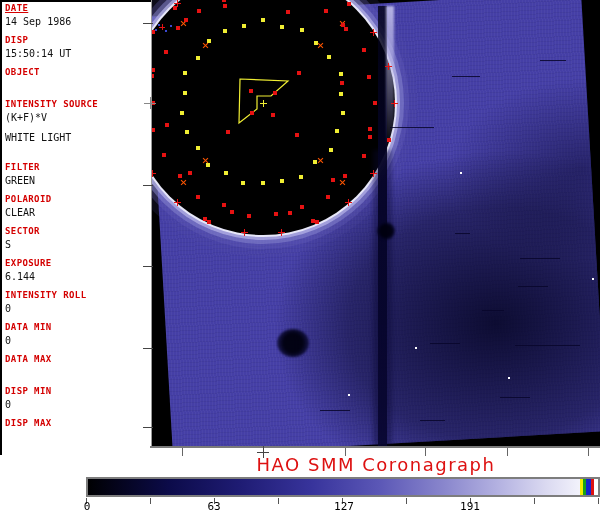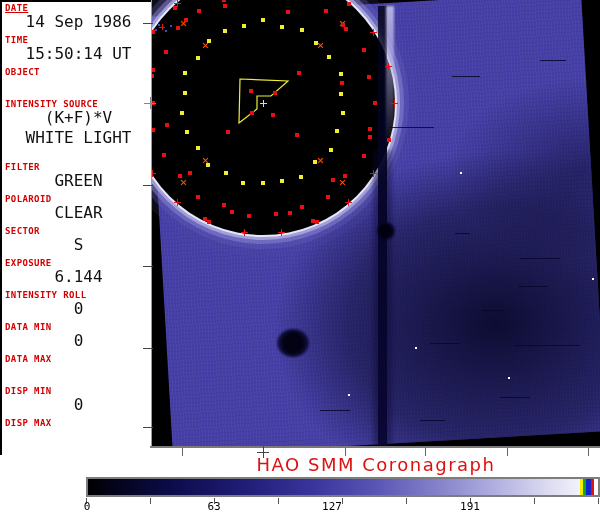--- a/index.html
+++ b/index.html
@@ -3,21 +3,21 @@
 <meta charset="utf-8">
 <style>
   html,body{margin:0;padding:0;background:#fff;}
   #app{position:relative;width:600px;height:512px;background:#ffffff;overflow:hidden;
        font-family:"DejaVu Sans Mono", monospace;}
   
   #sidebar{position:absolute;left:0;top:0;width:152px;height:455px;background:#fff;
            border-top:2px solid #000;border-left:2px solid #000;box-sizing:border-box;}
   .field{height:31.9px;padding-left:3px;overflow:hidden;}
   .field .lbl{font-size:9px;font-weight:bold;letter-spacing:.4px;line-height:11px;margin-top:1px;}
-  .field .val{font-size:16px;color:#111;line-height:15px;letter-spacing:0;text-align:center;}
+  .field .val{font-size:10px;color:#111;line-height:15px;letter-spacing:0;}
   
   #imgarea{position:absolute;left:152px;top:0;width:448px;height:447px;background:#000;overflow:hidden;}
   #photo{position:absolute;left:8px;top:4px;width:434px;height:440px;transform:rotate(-3.3deg);
     background:
       radial-gradient(circle 160px at 103px 99px, rgba(215,214,242,.95) 0%, rgba(170,168,224,.6) 42%, rgba(128,125,198,.3) 62%, rgba(128,125,198,0) 78%),
       radial-gradient(ellipse 270px 210px at 76% 74%, rgba(3,3,30,.85) 0%, rgba(3,3,30,.45) 55%, rgba(3,3,30,0) 82%),
       radial-gradient(ellipse 180px 120px at 98% 40%, rgba(8,7,45,.5) 0%, rgba(8,7,45,0) 75%),
       repeating-linear-gradient(90deg, rgba(255,255,255,.035) 0 1px, rgba(255,255,255,0) 1px 3px),
       repeating-linear-gradient(0deg, rgba(0,0,25,.06) 0 1px, rgba(0,0,25,0) 1px 4px),
       #453fa6;}
@@ -47,21 +47,21 @@
 </head>
 <body>
 
 <div id="app">
   <div id="sidebar">
       <div class="field">
         <div class="lbl" style="color: rgb(212, 0, 0); text-decoration: underline;">DATE</div>
         <div class="val">14 Sep 1986</div>
       </div>
       <div class="field">
-        <div class="lbl" style="color: rgb(212, 0, 0);">TIME</div>
+        <div class="lbl" style="color: rgb(212, 0, 0);">DISP</div>
         <div class="val">15:50:14 UT</div>
       </div>
       <div class="field">
         <div class="lbl" style="color: rgb(212, 0, 0);">OBJECT</div>
       </div>
       <div class="field">
         <div class="lbl" style="color: rgb(212, 0, 0);">INTENSITY SOURCE</div>
         <div class="val">(K+F)*V</div>
       </div>
       <div class="field">
@@ -260,16 +260,16 @@
     <div class="ctick" style="left: 150px; top: 498px;"></div>
     <div class="ctick" style="left: 214px; top: 498px;"></div>
     <div class="ctick" style="left: 278px; top: 498px;"></div>
     <div class="ctick" style="left: 342px; top: 498px;"></div>
     <div class="ctick" style="left: 406px; top: 498px;"></div>
     <div class="ctick" style="left: 470px; top: 498px;"></div>
     <div class="ctick" style="left: 534px; top: 498px;"></div>
     <div class="ctick" style="left: 598px; top: 498px;"></div>
     <div class="clab" style="left: 87px; top: 500px;">0</div>
     <div class="clab" style="left: 214px; top: 500px;">63</div>
-    <div class="clab" style="left: 332px; top: 500px;">127</div>
+    <div class="clab" style="left: 344px; top: 500px;">127</div>
     <div class="clab" style="left: 470px; top: 500px;">191</div>
     <div class="clab" style="left: 588px; top: 500px; margin-top: 12px;">255</div>
   </div>
 
 </body></html>

